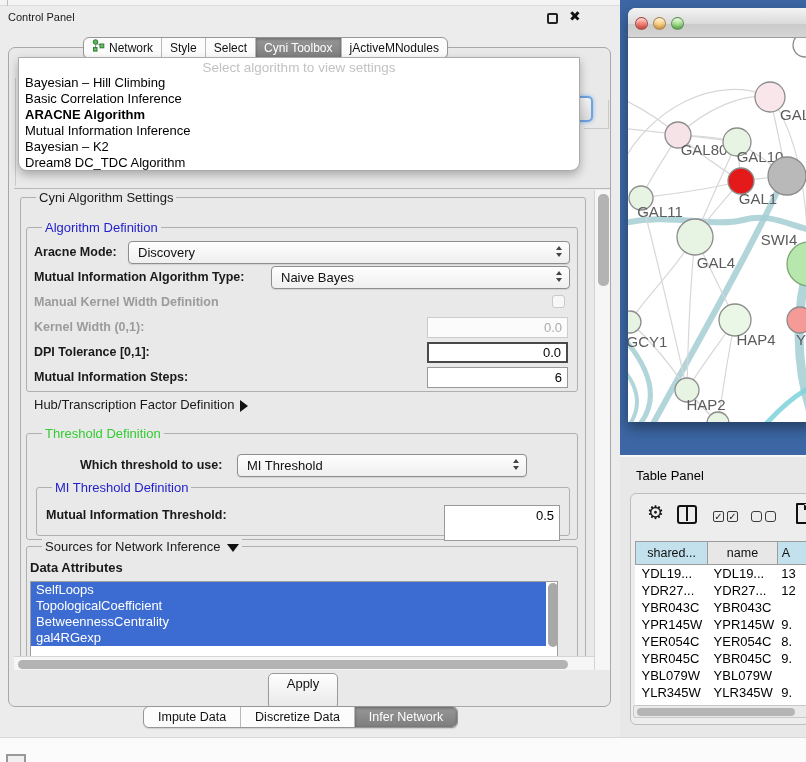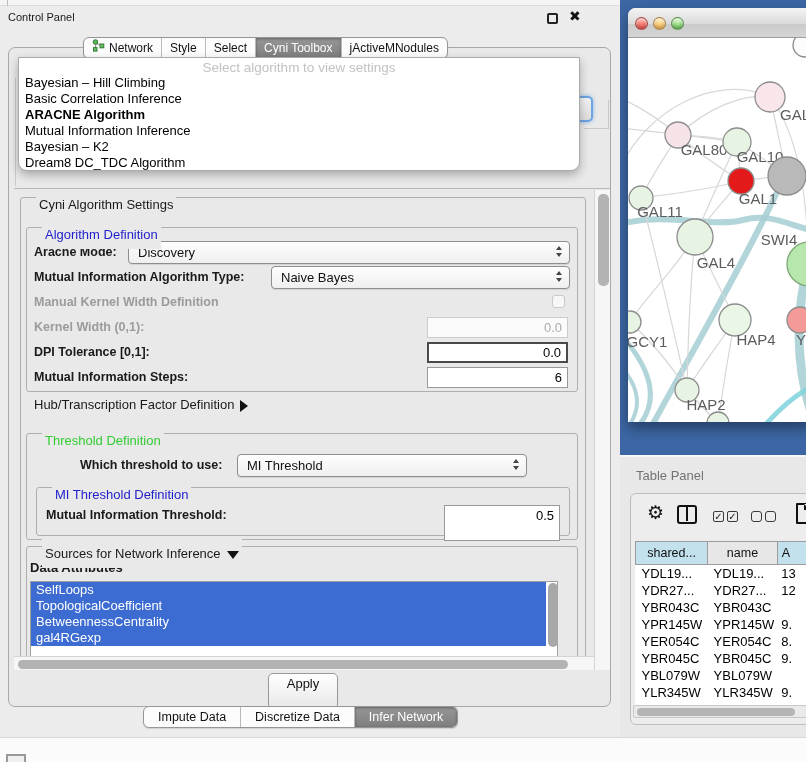--- a/index.html
+++ b/index.html
@@ -45,21 +45,21 @@
   #algo-list { position:absolute; left:3px; top:17px; right:3px; }
   .algo-item { height:16px; line-height:16px; font-size:13px; color:#000; padding-left:3px; white-space:nowrap; }
   .algo-item.bold { font-weight:bold; }
 
   
   #settings-clip { left:14px; top:190px; width:580px; height:466px; overflow:hidden; background:#E9E9E9; }
   #sp-topline { left:14px; top:188px; width:596px; height:1px; background:#B8B8B8; }
 
   .group { position:absolute; border:1px solid #AFAFAF; border-radius:3px; }
   .group-title { position:absolute; font-size:13px; color:#1A1A1A; background:#E9E9E9;
-                 padding:7px 3px; white-space:nowrap; z-index:2; }
+                 padding:0 3px; white-space:nowrap; z-index:2; }
   .gt-blue { color:#2222CC; }
   .gt-green { color:#33CC33; }
   .lbl { position:absolute; font-size:12.5px; font-weight:bold; color:#1A1A1A; white-space:nowrap; height:14px; line-height:14px; }
   .lbl.dis { color:#9B9B9B; }
 
   .combo { position:absolute; height:23px; border:1px solid #8E8E8E; border-radius:4px;
            background:linear-gradient(#FEFEFE,#EFEFEF); font-size:13px; color:#111;
            line-height:21px; padding-left:9px; box-shadow:0 1px 1px rgba(0,0,0,.1); }
   .combo .arrows { position:absolute; right:7px; top:4px; display:flex; flex-direction:column; align-items:center; }
   .tri-up { width:0; height:0; border-left:3.5px solid transparent; border-right:3.5px solid transparent;
@@ -113,21 +113,21 @@
         box-shadow:inset 0 2px 3px rgba(255,255,255,.75), inset 0 -2px 3px rgba(0,0,0,.2); }
   #tl-close { left:7px;  background:radial-gradient(circle at 50% 32%, #FF968C, #DE443C); }
   #tl-min   { left:25px; background:radial-gradient(circle at 50% 32%, #FFE2A0, #EDA33C); }
   #tl-zoom  { left:43px; background:radial-gradient(circle at 50% 32%, #C8F2B4, #52B63E); }
   #net-canvas { position:absolute; left:0; top:30px; width:184px; height:384px; }
   .node-label { font-size:15px; fill:#5C5C5C; font-family:"Liberation Sans","DejaVu Sans",sans-serif; }
 
   
   #table-panel { left:620px; top:455px; width:186px; height:282px; background:#E8E8E8;
                  border-top:2px solid #F7F7F7; overflow:hidden; }
-  #tp-title { position:absolute; left:16px; top:11px; font-size:13px; color:#737373; }
+  #tp-title { position:absolute; left:16px; top:11px; font-size:13px; color:#000000; }
   #tp-inner { position:absolute; left:10px; top:36px; width:180px; height:232px;
               background:#EDEDED; border:1px solid #BDBDBD; border-radius:6px; }
   .tb-ic { position:absolute; }
   #ic-gear { left:16px; top:7px; font-size:19px; color:#151515; line-height:24px; }
   #ic-columns { left:46px; top:11px; width:20px; height:19px; border:2.5px solid #111; border-radius:3px; }
   #ic-columns .mid { position:absolute; left:6.5px; top:0; width:2.5px; height:14px; background:#111; }
   .cbx { position:absolute; top:17px; width:11px; height:11px; border:1.5px solid #3A3A3A;
          border-radius:2px; font-size:10px; line-height:9px; text-align:center; color:#222; font-weight:bold; }
   #ic-doc { left:165px; top:9px; width:15px; height:21px; border:2px solid #111; border-radius:1px; background:#EDEDED; }
   #ic-doc .fold { position:absolute; right:-1px; top:-1px; width:0; height:0;

